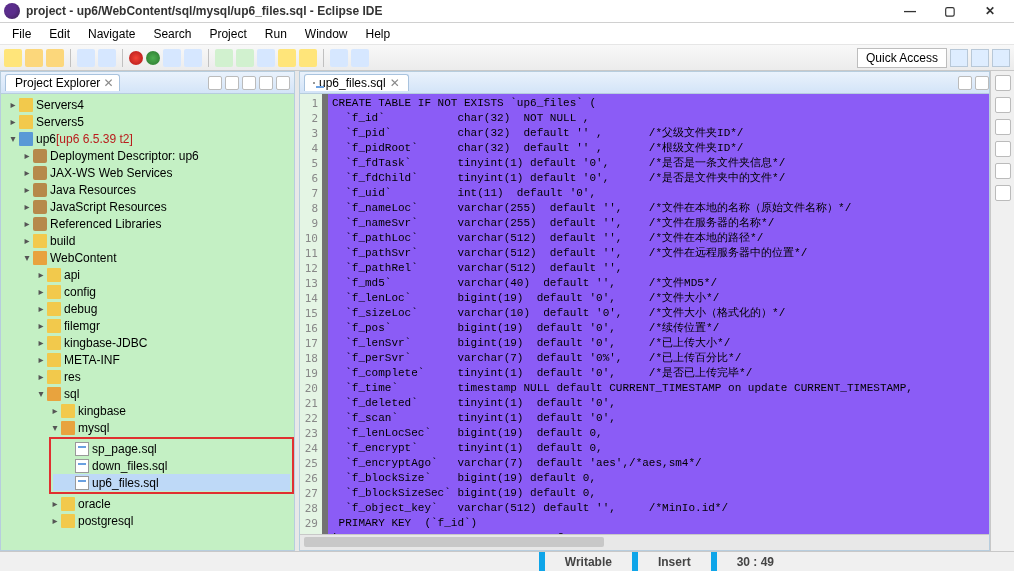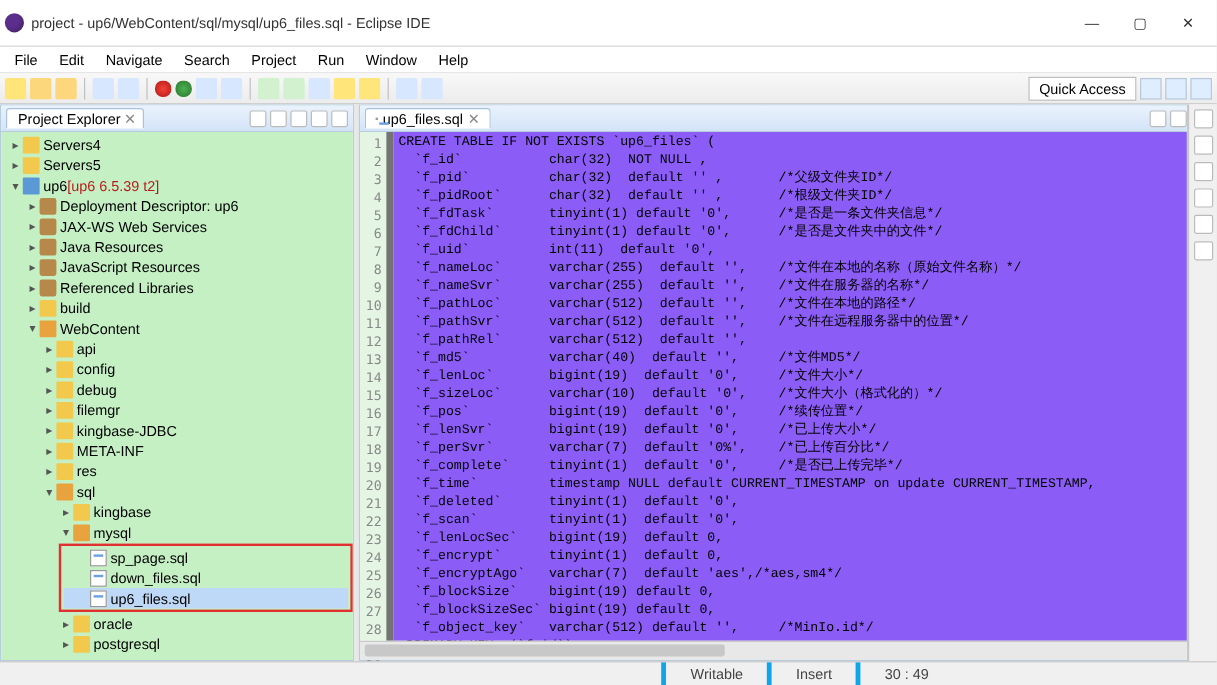--- a/index.html
+++ b/index.html
@@ -1,17 +1,17 @@
 <!DOCTYPE html>
 <html><head>
 <meta charset="utf-8">
 <style>
 * { margin: 0; padding: 0; box-sizing: border-box; font-family: "Segoe UI", Tahoma, sans-serif; font-size: 12px; }
 body { background: #f0f0f0; width: 1014px; height: 571px; overflow: hidden; display: flex; flex-direction: column; }
-.titlebar { height: 39px; background: #fff; border-bottom: 1px solid #d0d0d0; display: flex; align-items: center; padding: 0 4px; }
+.titlebar { height: 23px; background: #fff; border-bottom: 1px solid #d0d0d0; display: flex; align-items: center; padding: 0 4px; font-weight: bold; }
 .titlebar .icon { width: 16px; height: 16px; background: radial-gradient(circle at 6px 6px,#5b2d8c 40%,#3b2251 100%); border-radius: 50%; margin-right: 6px; }
 .titlebar .title { flex: 1; color: #333; }
 .winbtn { width: 40px; height: 24px; display: flex; align-items: center; justify-content: center; color: #333; }
 .menubar { height: 22px; background: #fff; display: flex; align-items: center; padding: 0 4px; gap: 2px; border-bottom: 1px solid #e6e6e6; }
 .menubar span { padding: 2px 8px; }
 .toolbar { height: 26px; background: linear-gradient(#f8f8f8,#ececec); border-bottom: 1px solid #c8c8c8; display: flex; align-items: center; padding: 0 4px; gap: 3px; }
 .tbtn { width: 18px; height: 18px; border: 1px solid transparent; border-radius: 2px; position: relative; }
 .tbtn.a { background: #ffe57a; }
 .tbtn.b { background: #d6e7ff; }
 .tbtn.c { background: #d1f1cf; }
@@ -43,21 +43,21 @@
 .edtabs { height: 22px; background: linear-gradient(#eaf2fc,#d3e4f8); border-bottom: 1px solid #b7cdde; display: flex; align-items: center; padding-left:4px;}
 .edtab { background: #fff; border:1px solid #a9c3de; border-bottom:none; padding: 1px 8px; border-radius: 3px 3px 0 0; display:flex; align-items:center; gap:4px;}
 .editor { flex:1; display:flex; min-height:0; }
 .gutter { width: 28px; background: #e4f5e4; text-align: right; padding: 2px 4px 0 0; color: #888; font-family: Consolas, monospace; font-size: 11px; line-height: 15px; border-right: 6px solid #737373;}
 .code { flex:1; background: #8b5cf6; font-family: Liberation Mono, monospace; font-size: 11px; line-height: 15px; padding: 2px 0 0 4px; white-space: pre; overflow:hidden; color:#000;}
 .hscroll { height: 16px; background: #e8e8e8; border-top: 1px solid #c8c8c8; position:relative;}
 .hscroll .thumb{position:absolute; top:2px; left:4px; width:300px; height:10px; background:#c8c8c8; border-radius:2px;}
 .rightedge { width: 24px; background: #f0f0f0; border-left:1px solid #c8c8c8; display:flex; flex-direction:column; gap:6px; padding-top:4px; align-items:center;}
 .rightedge span { width:16px; height:16px; border:1px solid #bbb; background:#fff; border-radius:2px;}
 .statusbar { height: 20px; background: #f0f0f0; border-top:1px solid #c8c8c8; display:flex; align-items:center; font-size:11px; color:#444;}
-.statusbar .cell { padding: 0 20px; border-left:4px solid #0ea5e9; height:100%; display:flex; align-items:center;}
+.statusbar .cell { padding: 0 20px; border-left:6px solid #0ea5e9; height:100%; display:flex; align-items:center;font-weight:bold;}
 .red-text { color: #b91c1c; }
 .selected{ background:#bed9f7; }
 </style>
 </head>
 <body>
 
 <div class="titlebar">
   <span class="icon"></span>
   <span class="title">project - up6/WebContent/sql/mysql/up6_files.sql - Eclipse IDE</span>
   <span class="winbtn">—</span>

